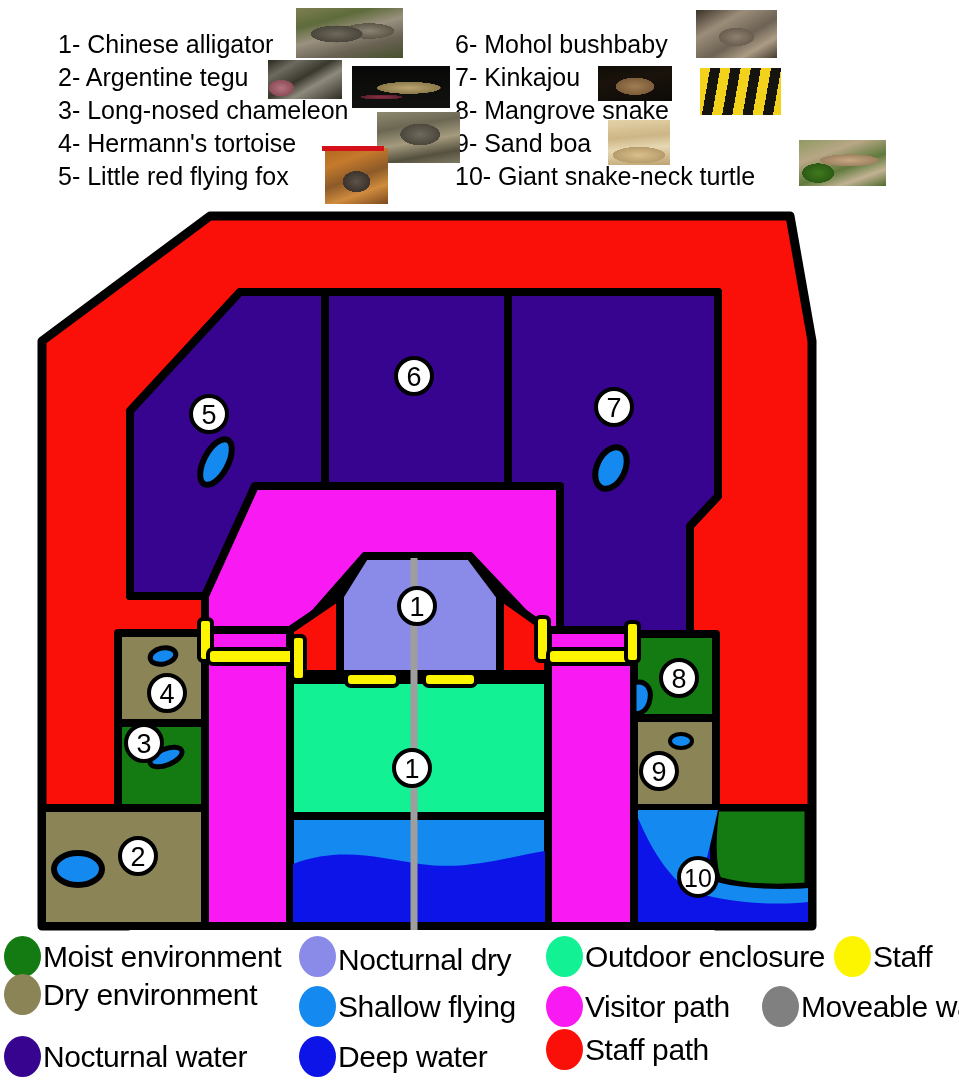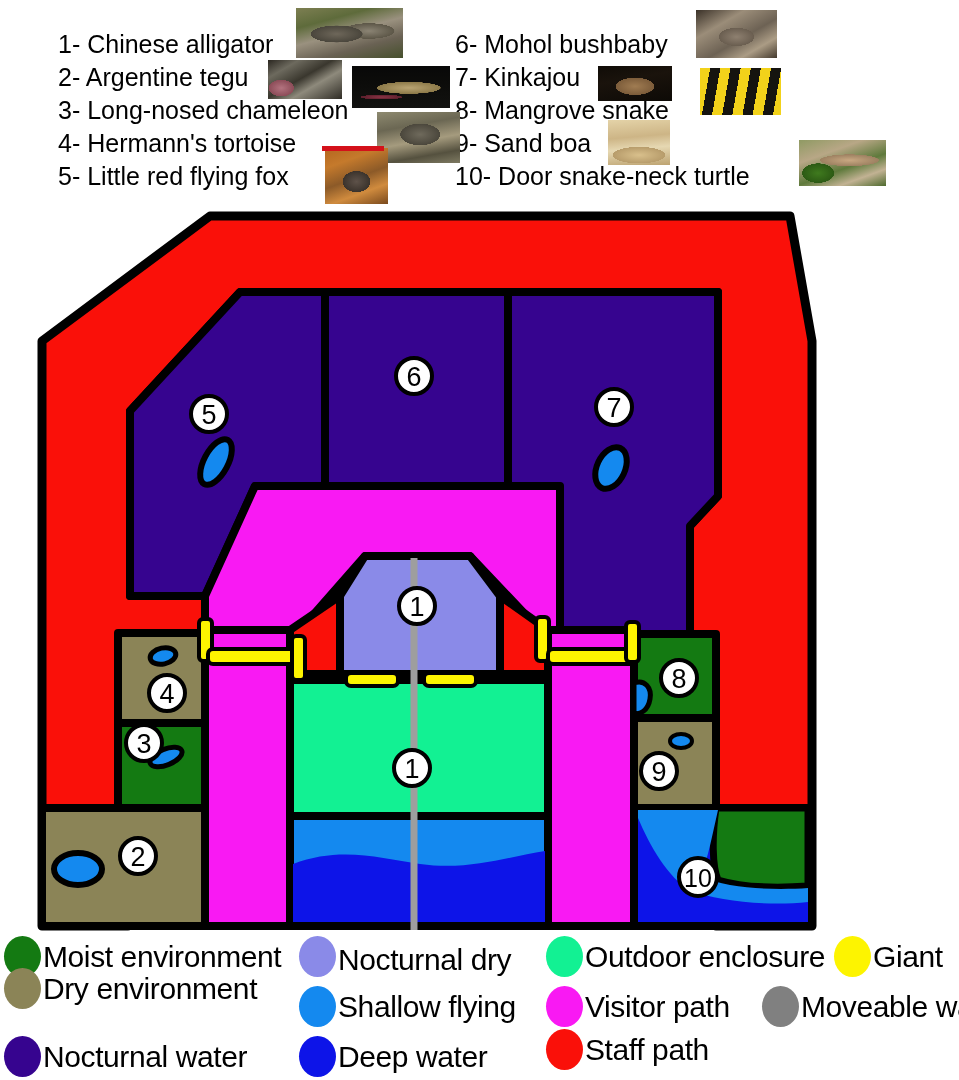--- a/index.html
+++ b/index.html
@@ -180,21 +180,21 @@
     <div class="key-row">
       <span class="key-num">8-</span>
       <span class="key-label">Mangrove snake</span>
     </div>
     <div class="key-row">
       <span class="key-num">9-</span>
       <span class="key-label">Sand boa</span>
     </div>
     <div class="key-row">
       <span class="key-num">10-</span>
-      <span class="key-label">Door snake-neck turtle</span>
+      <span class="key-label">Giant snake-neck turtle</span>
     </div>
   </div>
 
   <div class="thumb th-alligator" style="left:296px; top:8px;   width:107px; height:50px;"></div>
   <div class="thumb th-tegu" style="left:268px; top:60px;  width:74px;  height:39px;"></div>
   <div class="thumb th-chameleon" style="left:352px; top:66px;  width:98px;  height:42px;"></div>
   <div class="thumb th-tortoise" style="left:377px; top:112px; width:83px;  height:51px;"></div>
   <div class="red-underline" style="left:322px; top:146px; width:62px;  height:5px;"></div>
   <div class="thumb th-flyingfox" style="left:325px; top:148px; width:63px;  height:56px;"></div>
 
@@ -328,21 +328,21 @@
   </g>
 </svg>
 </div>
 
 <div id="legend">
 
   <div class="legend-item" style="left:4px; top:0px;">
     <span class="legend-dot" style="background:#147a12"></span>
     <span class="legend-text">Moist environment</span>
   </div>
-  <div class="legend-item" style="left:4px; top:32px;justify-content:space-between;">
+  <div class="legend-item" style="left:4px; top:38px;justify-content:space-between;">
     <span class="legend-dot" style="background:#8b8457"></span>
     <span class="legend-text">Dry environment</span>
   </div>
   <div class="legend-item" style="left:4px; top:100px;">
     <span class="legend-dot" style="background:#36048f"></span>
     <span class="legend-text">Nocturnal water</span>
   </div>
 
   <div class="legend-item" style="left:299px; top:0px;align-items:flex-end;">
     <span class="legend-dot" style="background:#8a8ae8"></span>
@@ -365,19 +365,19 @@
     <span class="legend-dot" style="background:#f919f3"></span>
     <span class="legend-text">Visitor path</span>
   </div>
   <div class="legend-item" style="left:546px; top:93px;">
     <span class="legend-dot" style="background:#fa1009"></span>
     <span class="legend-text">Staff path</span>
   </div>
 
   <div class="legend-item" style="left:834px; top:0px;">
     <span class="legend-dot" style="background:#fdf400"></span>
-    <span class="legend-text">Giant</span>
+    <span class="legend-text">Staff</span>
   </div>
   <div class="legend-item" style="left:762px; top:50px;">
     <span class="legend-dot" style="background:#808080"></span>
     <span class="legend-text">Moveable wall</span>
   </div>
 </div>
 
 </body></html>

